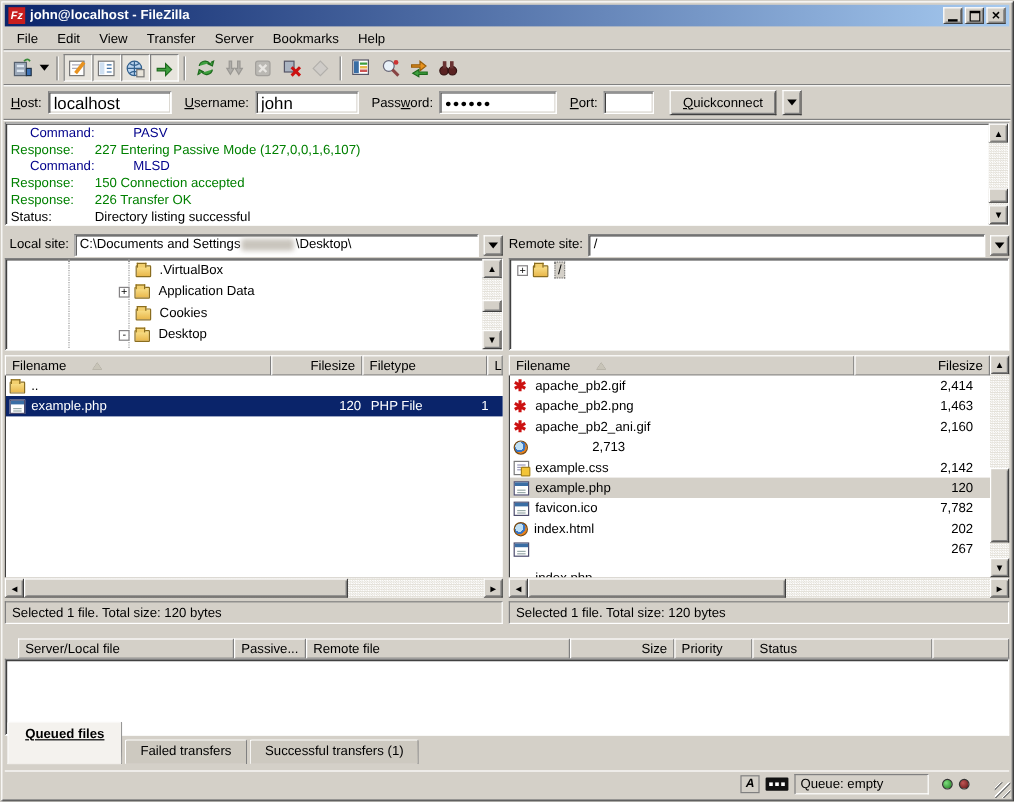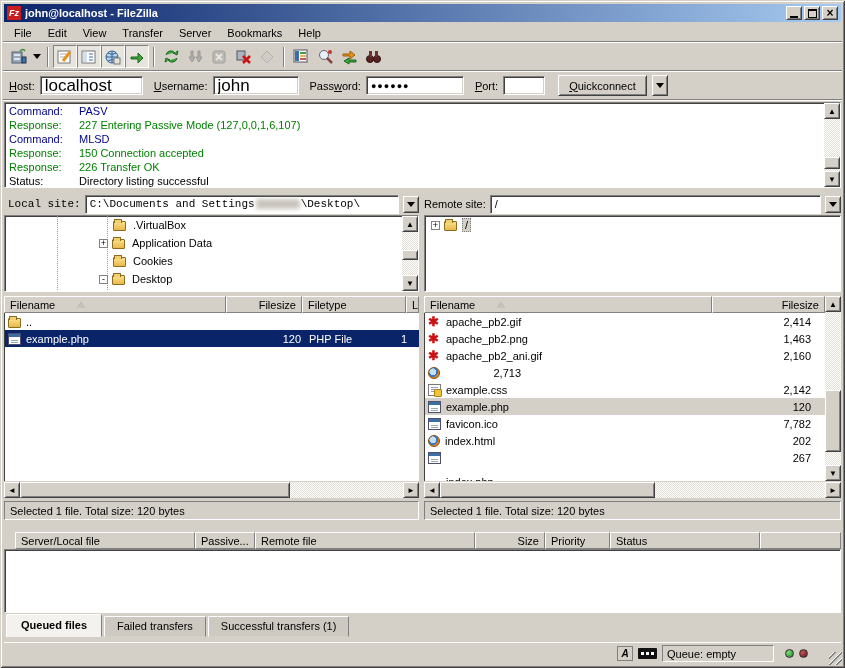--- a/index.html
+++ b/index.html
@@ -31,32 +31,32 @@
   .tb-btn { width:24px; height:23px; display:flex; align-items:center; justify-content:center; flex:none; background:transparent; border:1px solid transparent; }
   .tb-btn.pressed { border-color:#808080 #fff #fff #808080; background:#E7E4DD; }
   .tb-btn.disabled svg { filter:grayscale(1) opacity(.45); }
   .tb-drop { width:12px; height:23px; display:flex; align-items:center; justify-content:center; }
   .tri-down { width:0; height:0; border-left:4px solid transparent; border-right:4px solid transparent; border-top:5px solid #000; }
 
   
   .qc { position:absolute; left:4px; top:72px; right:4px; height:27px; display:flex; align-items:center; gap:5px; padding-left:5px; }
   .qc label u { text-decoration:underline; }
   .field { height:19px; background:#fff; border:1px solid; border-color:#808080 #fff #fff #808080;
-    box-shadow: inset 1px 1px 0 #404040, inset -1px -1px 0 #D4D0C8; padding:2px 4px; font-size:17px;
+    box-shadow: inset 1px 1px 0 #404040, inset -1px -1px 0 #D4D0C8; padding:2px 4px; font-size:14px;
     font-family:"Liberation Sans",sans-serif; outline:none; }
   .pw { font-size:9px; letter-spacing:1px; }
   .qc-btn { height:21px; padding:2px 10px; font-size:11px; font-family:"Liberation Sans",sans-serif; }
   .combo-btn { width:16px; height:17px; display:flex; align-items:center; justify-content:center; flex:none; }
 
   
   .log { position:absolute; left:4px; top:102px; right:4px; height:86px; background:#fff;
     border:1px solid; border-color:#808080 #fff #fff #808080; box-shadow: inset 1px 1px 0 #404040; padding:1px 18px 1px 0; overflow:hidden; }
   .log-line { display:flex; line-height:14px; }
   .log-label { width:74px; flex:none; padding-left:4px; }
-  .t-command { color:#00008B; } .t-response { color:#008000; } .t-status { color:#000; }
+  .t-command { color:#00008B;margin-left:16px; } .t-response { color:#008000; } .t-status { color:#000; }
 
   
   .vscroll { position:absolute; width:16px; display:flex; flex-direction:column; }
   .hscroll { position:absolute; height:16px; display:flex; }
   .sb-btn { width:16px; height:16px; flex:none; display:flex; align-items:center; justify-content:center;
     border:1px solid; border-color:#fff #404040 #404040 #fff; box-shadow: inset 1px 1px 0 #D4D0C8, inset -1px -1px 0 #808080; background:#D4D0C8; font-size:8px; color:#000; }
   .sb-track { background:#F0EEE8; background-image:repeating-conic-gradient(#fff 0 25%, #E2DFD7 0 50%); background-size:2px 2px; flex:1; position:relative; }
   .sb-thumb { position:absolute; background:#D4D0C8; border:1px solid; border-color:#fff #404040 #404040 #fff; box-shadow: inset 1px 1px 0 #D4D0C8, inset -1px -1px 0 #808080; }
 
   
@@ -99,21 +99,21 @@
   .lrow.sel-inactive { background:#D4D0C8; }
 
   .statusline { position:absolute; top:501px; height:19px; display:flex; align-items:center; padding-left:5px;
     border:1px solid; border-color:#808080 #fff #fff #808080; background:#D4D0C8; }
 
   
   .qheader { position:absolute; top:532px; left:15px; right:4px; height:17px; display:flex; }
   .qlist { position:absolute; top:549px; left:4px; right:4px; height:64px; background:#fff; border:1px solid; border-color:#808080 #fff #fff #808080; box-shadow: inset 1px 1px 0 #404040; }
   .tabs { position:absolute; top:614px; left:6px; right:4px; height:23px; display:flex; align-items:flex-end; }
   .tab { padding:3px 12px 4px; background:#CDC9C0; border:1px solid; border-color:#fff #808080 #D4D0C8 #fff; margin-right:2px; border-radius:2px 2px 0 0; }
-  .tab.active { background:#F4F2EE; font-weight:bold; padding:4px 14px 5px; border-color:#fff #808080 #F4F2EE #fff; }
+  .tab.active { background:#F4F2EE; font-weight:bold; padding:4px 14px 18px; border-color:#fff #808080 #F4F2EE #fff;text-decoration:underline; }
 
   
   .statusbar { position:absolute; left:4px; right:4px; bottom:4px; height:22px; border-top:1px solid #fff; display:flex; align-items:center; justify-content:flex-end; gap:5px; padding-right:18px; }
   .ascii-box { width:16px; height:15px; background:#D4D0C8; border:1px solid #808080; font-style:italic; font-weight:bold; font-size:10px; display:flex; align-items:center; justify-content:center; }
   .speed-badge { width:19px; height:11px; background:#111; border-radius:1px; position:relative; }
   .speed-badge::before { content:""; position:absolute; left:3px; top:4px; width:3px; height:3px; background:#fff; box-shadow:5px 0 0 #fff, 10px 0 0 #fff; }
   .queue-panel { width:112px; height:17px; border:1px solid; border-color:#808080 #fff #fff #808080; display:flex; align-items:center; padding-left:4px; background:#D4D0C8; }
   .led { width:9px; height:9px; border-radius:50%; border:1px solid #333; }
   .led-green { background:radial-gradient(circle at 35% 35%, #7ddf7d, #1d7a1d); }
   .led-red { background:radial-gradient(circle at 35% 35%, #c05555, #5e1414); }
@@ -302,21 +302,21 @@
       </div>
   </div>
   <div class="vscroll" style="top:103px; right:5px; height:84px;">
     <span class="sb-btn">▲</span>
     <span class="sb-track">
         <span class="sb-thumb" style="left:0;right:0;bottom:2px;height:12px;"></span>
       </span>
     <span class="sb-btn">▼</span>
   </div>
 
-  <div class="sitebar" style="left:4px; width:415px;font-family:Liberation Mono, monospace;">
+  <div class="sitebar" style="left:4px; width:415px;">
     <span style="padding-left:4px;">Local site:</span>
     <span class="sitecombo">
       <span>C:\Documents and Settings</span>
         <span class="redacted"></span>
         <span>\Desktop\</span>
     </span>
     <span class="outset combo-btn">
         <span class="tri-down"></span>
       </span>
   </div>
@@ -490,21 +490,21 @@
   <div class="qheader">
     <span class="hcell" style="width:180px;">
         <span>Server/Local file</span>
       </span>
     <span class="hcell" style="width:60px;">
         <span>Passive...</span>
       </span>
     <span class="hcell" style="width:220px;">
         <span>Remote file</span>
       </span>
-    <span class="hcell r" style="width:70px;">
+    <span class="hcell r" style="width:87px;">
         <span>Size</span>
       </span>
     <span class="hcell" style="width:65px;">
         <span>Priority</span>
       </span>
     <span class="hcell" style="width:150px;">
         <span>Status</span>
       </span>
     <span class="hcell" style="flex:1;"></span>
   </div>

